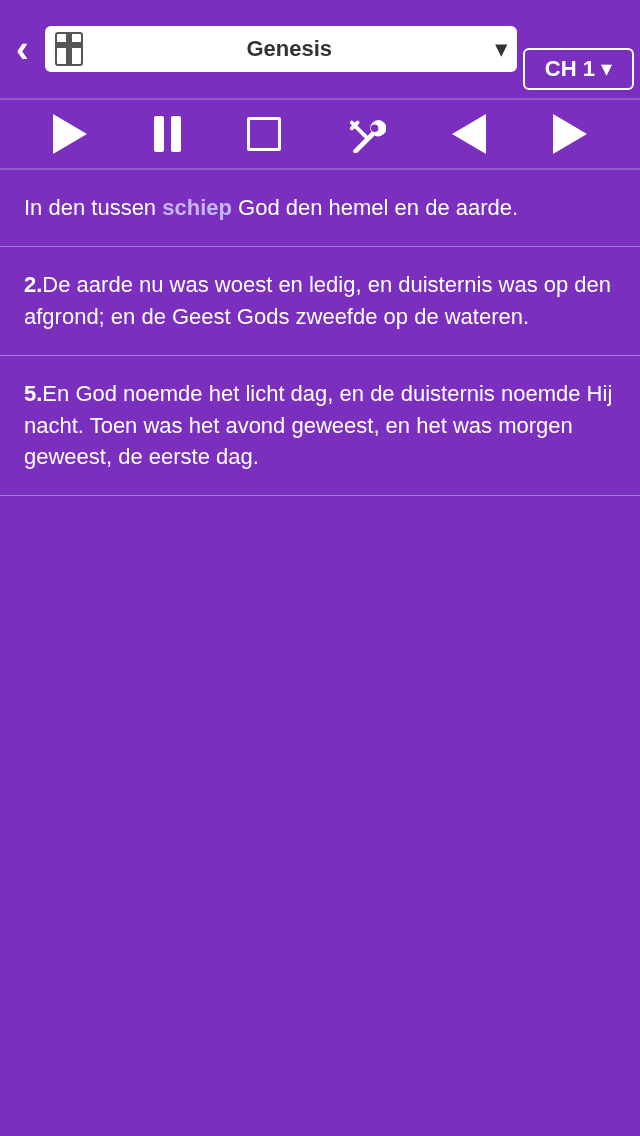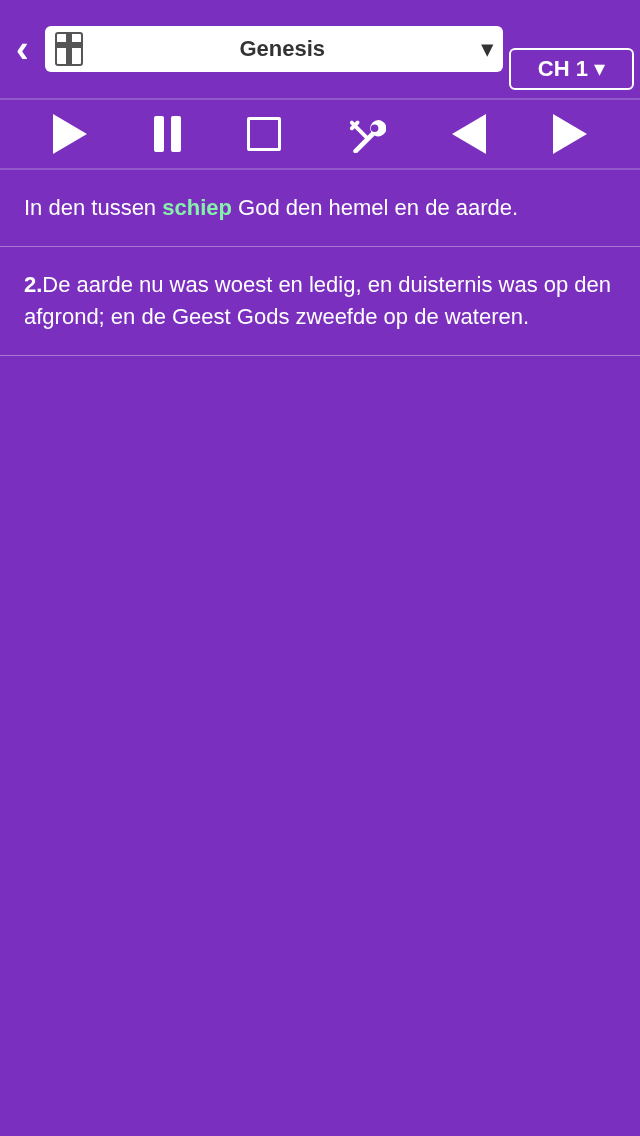--- a/index.html
+++ b/index.html
@@ -69,21 +69,21 @@
       font-size: 22px;
       font-weight: bold;
     }
 
     .chapter-selector {
       display: flex;
       align-items: center;
       background-color: #7B2FBE;
       border: 2px solid white;
       border-radius: 6px;
-      padding: 6px 27px;
+      padding: 6px 20px;
       gap: 6px;
       cursor: pointer;
       min-width: 110px;
       margin-top: 40px;
     }
 
     .chapter-label {
       color: white;
       font-size: 22px;
       font-weight: bold;
@@ -165,21 +165,21 @@
 
     .verse {
       padding: 22px 24px;
       border-bottom: 1.5px solid rgba(255,255,255,0.35);
       font-size: 22px;
       line-height: 1.45;
       color: white;
     }
 
     .verse-highlight {
-      color: #86efac;
+      color: #c4b5fd;
       font-weight: bold;
     }
 
     .verse-number {
       font-weight: bold;
     }
 
     
     .wrench-icon {
       width: 38px;
@@ -250,14 +250,17 @@
   <div class="verse">
     <span>In den tussen </span><span class="verse-highlight">schiep</span><span> God den hemel en de aarde.</span>
   </div>
 
   <div class="verse">
     <span class="verse-number">2.</span><span>De aarde nu was woest en ledig, en duisternis was op den afgrond; en de Geest Gods zweefde op de wateren.</span>
   </div>
 
 
 
+  <div class="verse">
+    <span class="verse-number">5.</span><span>En God noemde het licht dag, en de duisternis noemde Hij nacht. Toen was het avond geweest, en het was morgen geweest, de eerste dag.</span>
+  </div>
 
 </div>
 
 </body></html>

